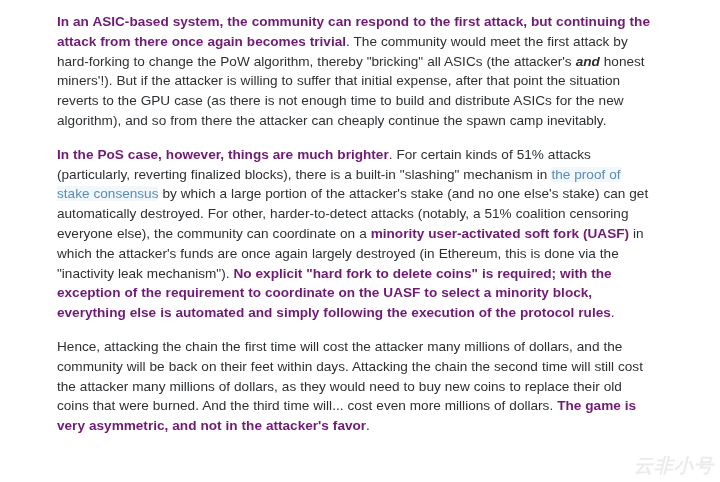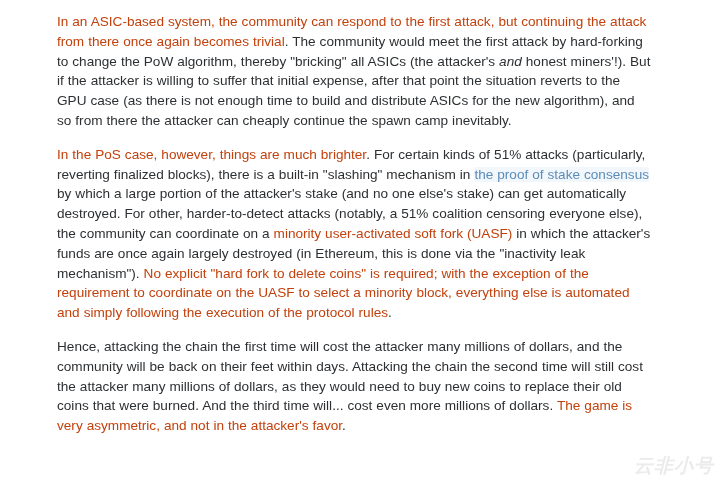--- a/index.html
+++ b/index.html
@@ -20,22 +20,22 @@
   }
   .article p {
     margin: 0 0 14px 0;
     font-size: 13.6px;
     line-height: 19.8px;
     color: #2d3033;
     text-align: left;
     word-spacing: 0.2px;
   }
   .article p:last-child { margin-bottom: 1px; }
-  .b { font-weight: 400; color: #c2410c; }
-  .i { font-style: italic; }
+  .b { font-weight: 700; color: #701a75; }
+  .i { font-style: italic; font-weight: bold; }
   a.link {
     color: #5a8cb8;
     text-decoration: none;
     background: #f2f7fb;
     border-radius: 2px;
     cursor: pointer;
   }
   .watermark {
     position: absolute;
     right: 6px;

